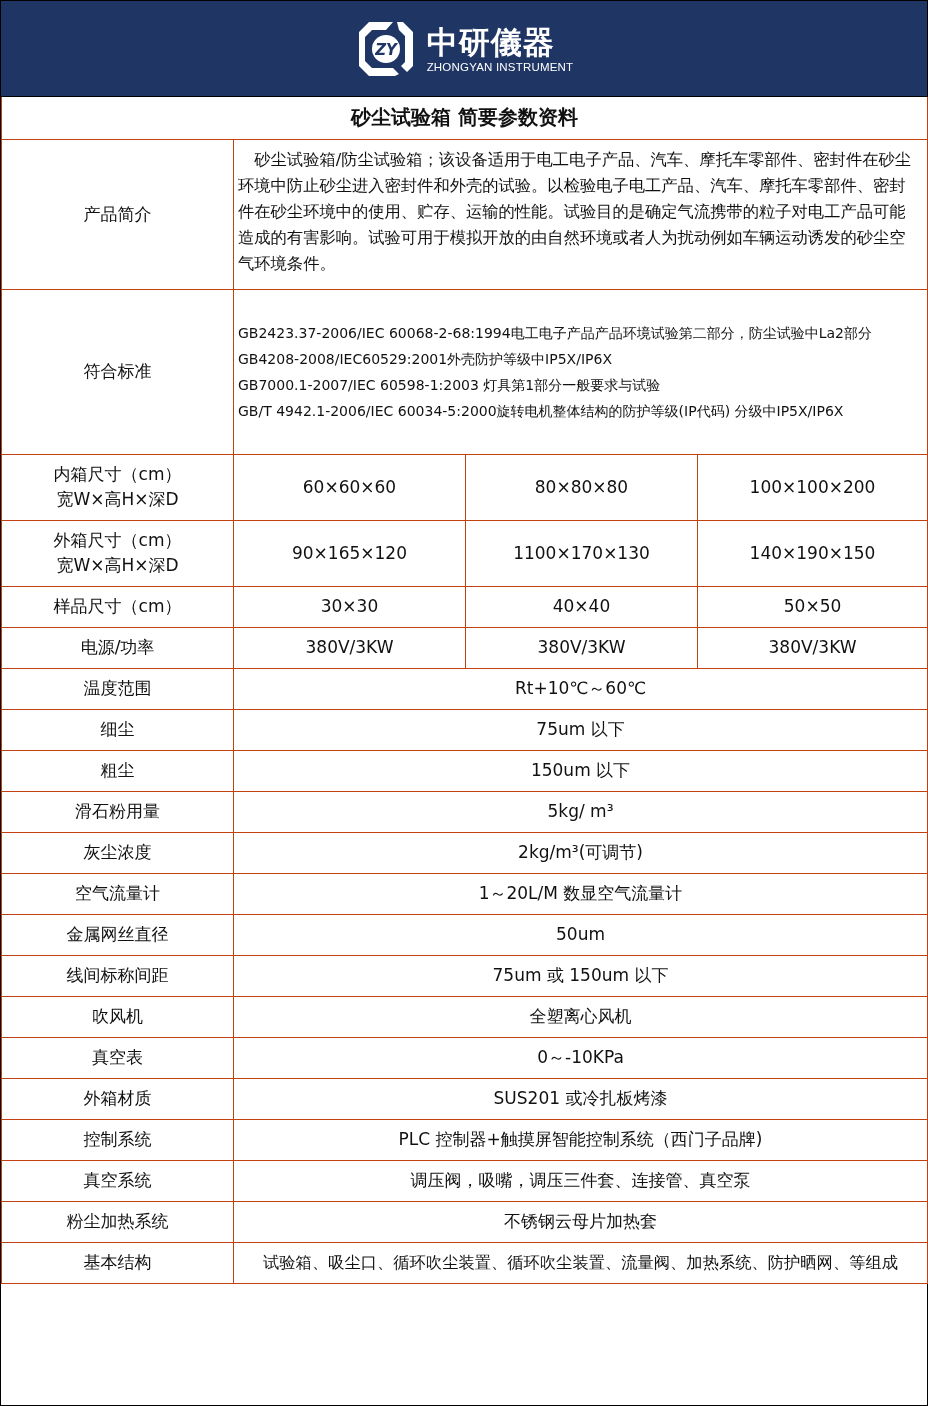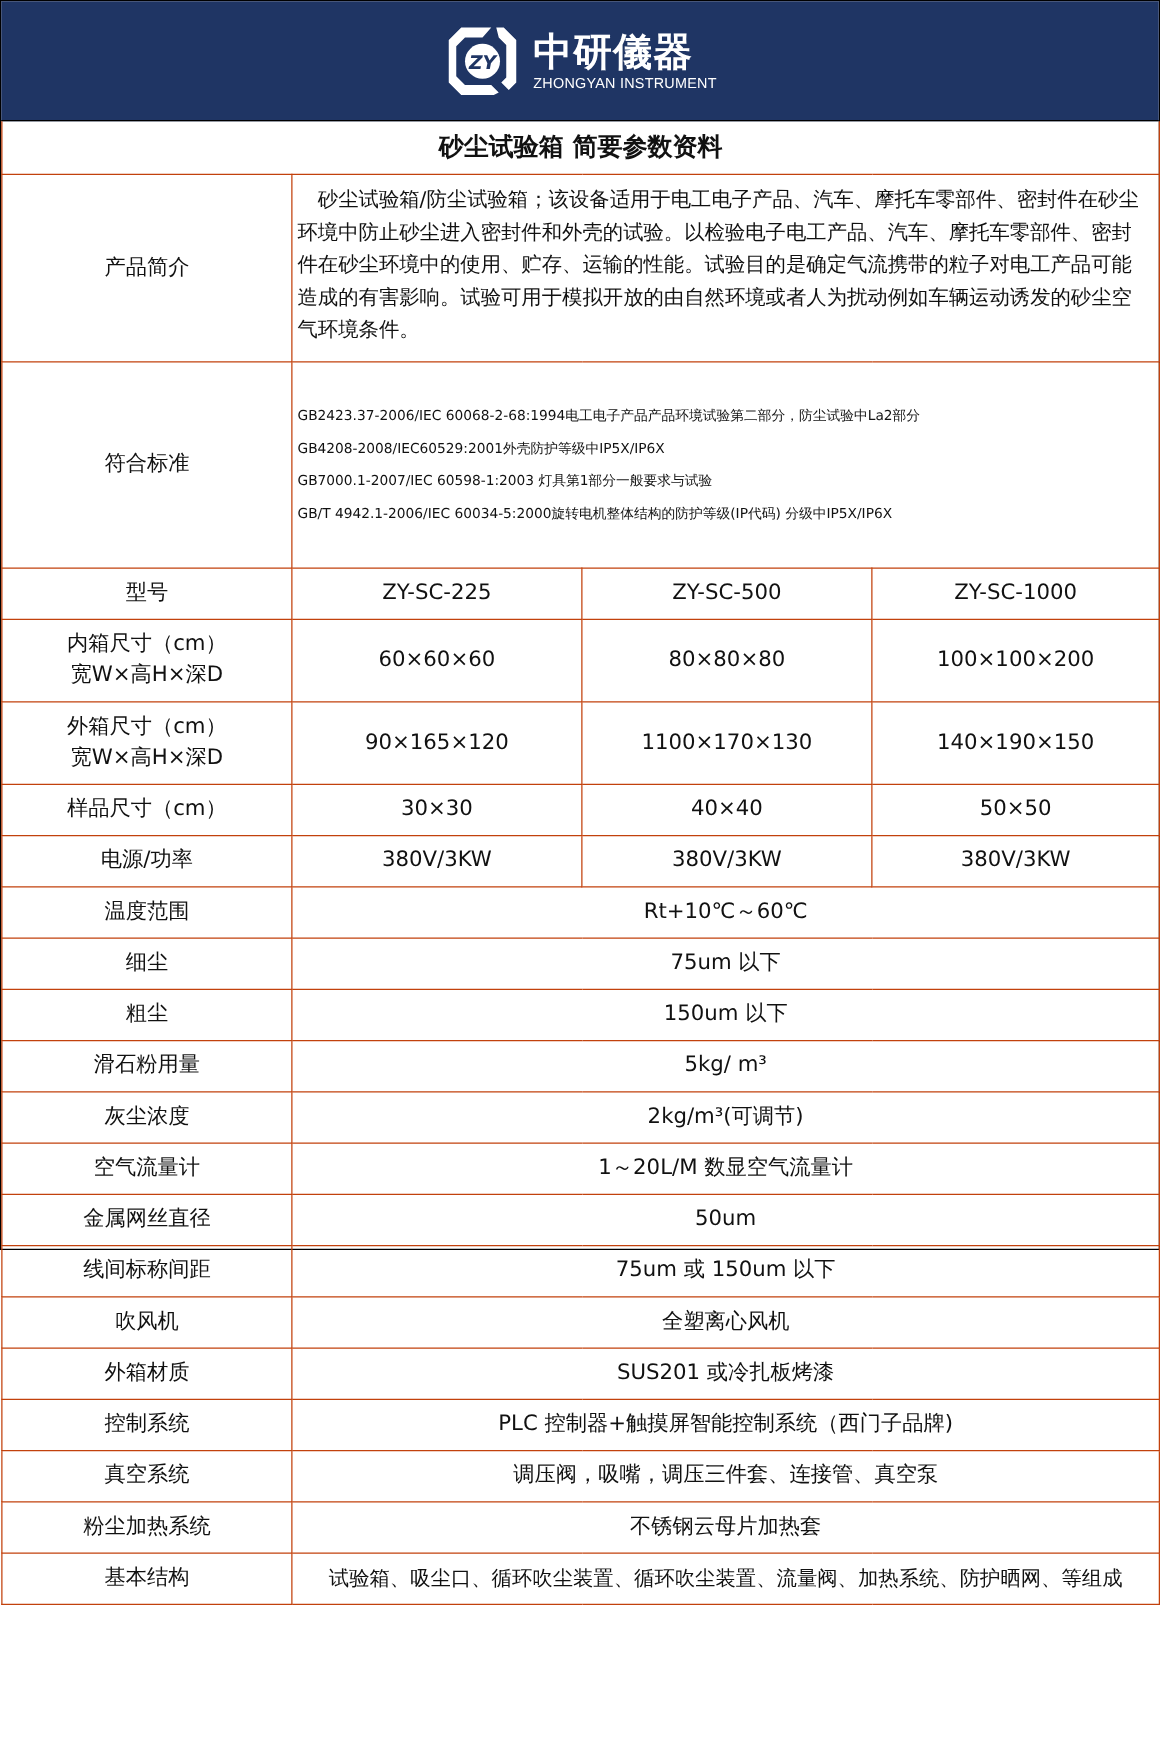--- a/index.html
+++ b/index.html
@@ -1,33 +1,33 @@
 <!DOCTYPE html>
 <html><head>
   <meta charset="utf-8">
   <style>
     * { box-sizing: border-box; margin: 0; padding: 0; }
     html, body { width: 928px; height: 1406px; background: #ffffff; overflow: hidden; }
     body { font-family: "DejaVu Sans", "Liberation Sans", sans-serif; color: #111; }
-    .page { position: relative; width: 928px; height: 1000px; border: 1px solid #000; }
+    .page { position: relative; width: 928px; height: 1406px; border: 1px solid #000; }
     .banner {
       height: 96px; background: #1f3564; border-bottom: 1px solid #000;
       display: flex; align-items: center; justify-content: center;
     }
     .brand { display: flex; align-items: center; gap: 10px; }
     .logo { width: 62px; height: 62px; }
     .brand-text { display: flex; flex-direction: column; color: #fff; }
     .brand-cn { font-size: 31px; font-weight: bold; letter-spacing: 1px; line-height: 36px; }
     .brand-en { font-family: "Liberation Sans", sans-serif; font-size: 11.5px; letter-spacing: 0.2px; line-height: 14px; }
     table { border-collapse: collapse; width: 926px; table-layout: fixed; }
     td { border: 1px solid #c2410c; font-size: 17px; text-align: center; vertical-align: middle; line-height: 25px; padding: 0 4px; }
     td.label { width: 232px; }
     .title-cell { height: 42px; font-size: 20px; font-weight: bold; border-top: none; margin-left: 32px; }
     .intro-cell { text-align: left; height: 150px; padding: 4px 6px 8px 4px; line-height: 26px; font-size: 16.3px; }
-    .std-cell { text-align: left; height: 165px; padding: 2px 4px; line-height: 26px; font-size: 11px; }
+    .std-cell { text-align: left; height: 165px; padding: 2px 4px; line-height: 26px; font-size: 14px; }
     .std-line { display: block; }
     .r41 td { height: 41px; }
     .r66 td { height: 66px; }
     .note-cell { height: 41px; }
     .struct-cell { font-size: 16.3px; padding: 0 2px; white-space: nowrap; }
   </style>
 </head>
 <body>
 
 <div class="page">
@@ -64,26 +64,20 @@
     <tr>
       <td class="label">符合标准</td>
       <td colspan="3" class="std-cell">
         <span class="std-line">GB2423.37-2006/IEC 60068-2-68:1994电工电子产品产品环境试验第二部分，防尘试验中La2部分</span>
         <span class="std-line">GB4208-2008/IEC60529:2001外壳防护等级中IP5X/IP6X</span>
         <span class="std-line">GB7000.1-2007/IEC 60598-1:2003 灯具第1部分一般要求与试验</span>
         <span class="std-line">GB/T 4942.1-2006/IEC 60034-5:2000旋转电机整体结构的防护等级(IP代码) 分级中IP5X/IP6X</span>
       </td>
     </tr>
 
-    <tr class="r41">
-      <td>型号</td>
-      <td>ZY-SC-225</td>
-      <td>ZY-SC-500</td>
-      <td>ZY-SC-1000</td>
-    </tr>
     <tr class="r66">
       <td>
         <span style="display:block">内箱尺寸（cm）</span>
         <span style="display:block">宽W×高H×深D</span>
       </td>
       <td>60×60×60</td>
       <td>80×80×80</td>
       <td>100×100×200</td>
     </tr>
     <tr class="r66">
@@ -138,20 +132,24 @@
         </tr>
     <tr class="r41">
           <td>线间标称间距</td>
           <td colspan="3">75um 或 150um 以下</td>
         </tr>
     <tr class="r41">
           <td>吹风机</td>
           <td colspan="3">全塑离心风机</td>
         </tr>
     <tr class="r41">
+          <td>真空表</td>
+          <td colspan="3">0～-10KPa</td>
+        </tr>
+    <tr class="r41">
           <td>外箱材质</td>
           <td colspan="3">SUS201 或冷扎板烤漆</td>
         </tr>
     <tr class="r41">
           <td>控制系统</td>
           <td colspan="3">PLC 控制器+触摸屏智能控制系统（西门子品牌)</td>
         </tr>
     <tr class="r41">
           <td>真空系统</td>
           <td colspan="3">调压阀，吸嘴，调压三件套、连接管、真空泵</td>

